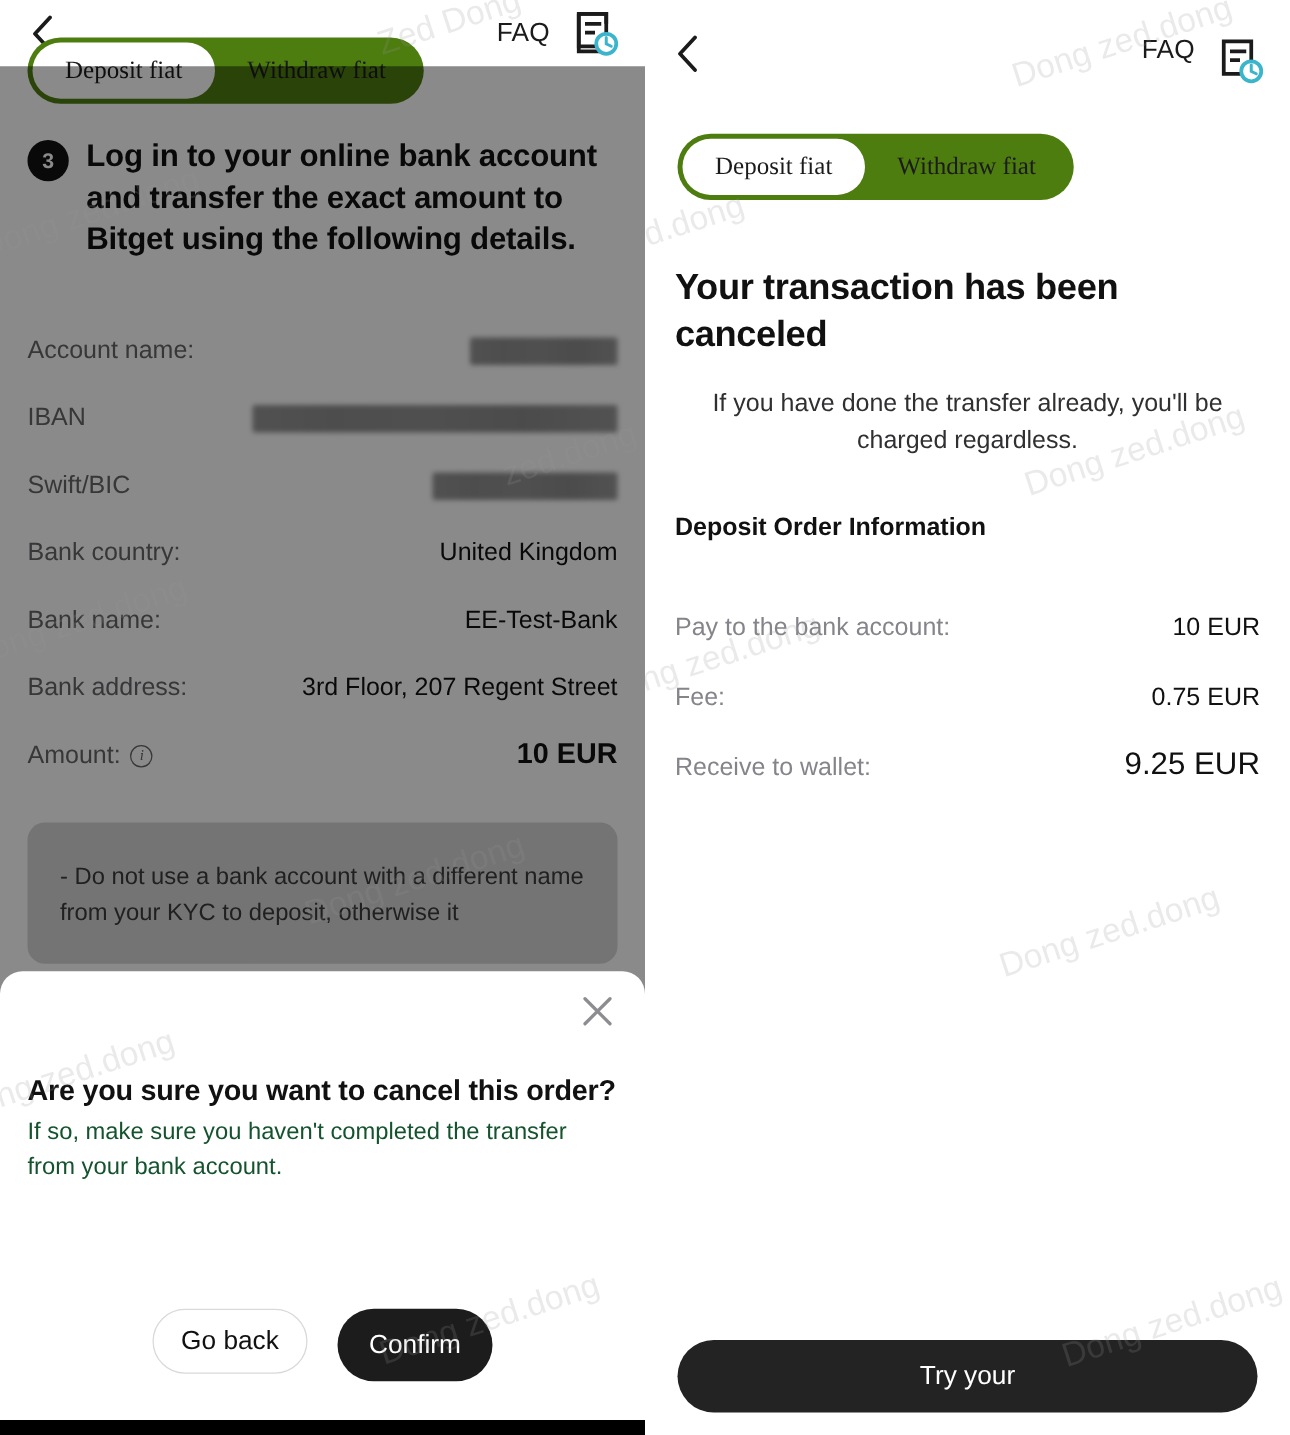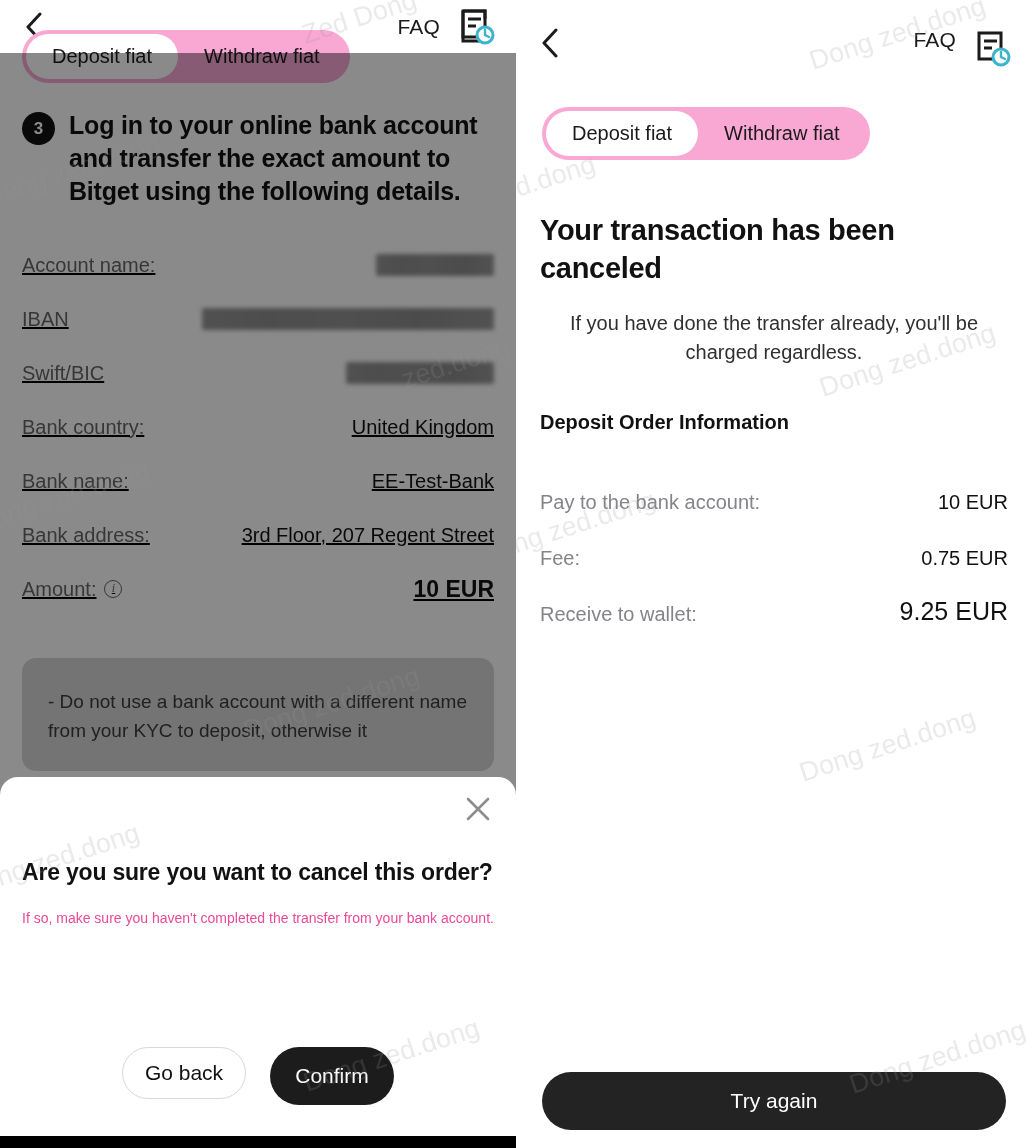--- a/index.html
+++ b/index.html
@@ -22,52 +22,52 @@
   
   .topbar { position: relative; display: flex; align-items: center; height: 53px; padding: 0 18px; background: #fff; }
   .topbar.r { height: 95px; padding-top: 28px; align-items: flex-start; }
   .back-ico { width: 30px; height: 30px; display: flex; align-items: center; justify-content: center; cursor: pointer; }
   .spacer { flex: 1; }
   .faq-txt { font-size: 21px; color: #1b1b1b; letter-spacing: .2px; margin-right: 16px; cursor: pointer; }
   .doc-ico { width: 42px; height: 42px; position: relative; cursor: pointer; }
 
   
   .tabs-wrap { padding: 0 22px; }
-  .tabs { display: inline-flex; background: #f9a8d4; border-radius: 30px; padding: 4px; }
+  .tabs { display: inline-flex; background: #4d7c0f; border-radius: 30px; padding: 4px; font-family: Liberation Serif, serif; }
   .tab { font-size: 20px; padding: 11px 26px; border-radius: 26px; color: #1b1b1b; cursor: pointer; white-space: nowrap; }
   .tab.active { background: #ffffff; }
 
   
   .lc { padding: 0 22px; }
   .step-row { display: flex; gap: 14px; margin-top: 26px; }
   .step-badge { flex: 0 0 auto; width: 33px; height: 33px; border-radius: 50%; background: #111; color: #fff;
                 font-size: 17px; font-weight: bold; display: flex; align-items: center; justify-content: center; margin-top: 3px; }
   .step-text { font-size: 25px; font-weight: bold; line-height: 1.32; color: #111; letter-spacing: -.2px; }
 
   .kv-list { margin-top: 30px; }
-  .kv { display: flex; align-items: center; justify-content: space-between; height: 54px; text-decoration: underline; }
+  .kv { display: flex; align-items: flex-end; justify-content: space-between; height: 54px; }
   .kv-key { font-size: 20px; color: #67676b; display: flex; align-items: center; gap: 8px; }
   .kv-val { font-size: 20px; color: #111; text-align: right; }
   .kv-val.bold { font-weight: bold; font-size: 23px; }
   .info-ico { width: 18px; height: 18px; border: 1.6px solid #67676b; border-radius: 50%;
               font-size: 12px; line-height: 15px; text-align: center; color: #67676b; font-style: italic; font-family: "Liberation Serif", serif; }
   .redact { height: 22px; border-radius: 2px;
             background: linear-gradient(90deg,#8d8d8d 0%,#868686 22%,#8a8a8a 48%,#828282 74%,#909090 100%);
             filter: blur(2.2px); opacity:.92; }
 
   .note-box { margin-top: 42px; background: rgba(120,120,120,.30); border-radius: 14px; padding: 30px 26px 26px; }
   .note-txt { font-size: 19px; line-height: 1.5; color: #3c3c3c; }
 
   
   .sheet { position: absolute; left: 0; right: 0; bottom: 11px; top: 777px; background: #fff;
            border-radius: 18px 18px 0 0; z-index: 20; }
   .sheet-close { position: absolute; top: 12px; right: 18px; width: 40px; height: 40px; cursor: pointer; }
   .sheet-body { padding: 82px 22px 0; }
   .sheet-title { font-size: 23px; font-weight: bold; color: #111; letter-spacing: -.2px; }
-  .sheet-sub { margin-top: 22px; font-size: 14px; line-height: 1.45; color: #ec4899; }
+  .sheet-sub { margin-top: 6px; font-size: 19px; line-height: 1.45; color: #14532d; }
   .sheet-actions { position: absolute; left: 0; right: 0; bottom: 32px; display: flex; justify-content: center; gap: 24px; }
   .btn { border-radius: 34px; font-size: 21px; cursor: pointer; display: flex; align-items: center; justify-content: center; }
   .btn-ghost { width: 124px; height: 52px; background: #fff; border: 1px solid #d9d9dc; color: #111; }
   .btn-dark  { width: 124px; height: 58px; background: #1c1c1c; color: #fff; }
   .home-bar { position: absolute; left: 0; right: 0; bottom: 0; height: 12px; background: #000; z-index: 30; }
 
   
   .rc { padding: 0 24px; }
   .r-title { margin-top: 52px; text-align: left; font-size: 29px; font-weight: bold; line-height: 1.3; color: #111; letter-spacing: -.3px; }
   .r-sub { margin-top: 22px; text-align: center; font-size: 20px; line-height: 1.45; color: #303033; }
@@ -239,21 +239,21 @@
           <div class="r-key">Fee:</div>
           <div class="r-val">0.75 EUR</div>
         </div>
         <div class="r-kv">
           <div class="r-key">Receive to wallet:</div>
           <div class="r-val big">9.25 EUR</div>
         </div>
       </div>
     </div>
 
-    <div class="try-btn">Try again</div>
+    <div class="try-btn">Try your</div>
 
     <div class="wm">
       <span style="left:290px; top:18px;">Dong zed.dong</span>
       <span style="left:-30px; top:165px;">zed.dong</span>
       <span style="left:300px; top:345px;">Dong zed.dong</span>
       <span style="left:-40px; top:512px;">Dong zed.dong</span>
       <span style="left:280px; top:730px;">Dong zed.dong</span>
       <span style="left:330px; top:1042px;">Dong zed.dong</span>
     </div>
   </div>

